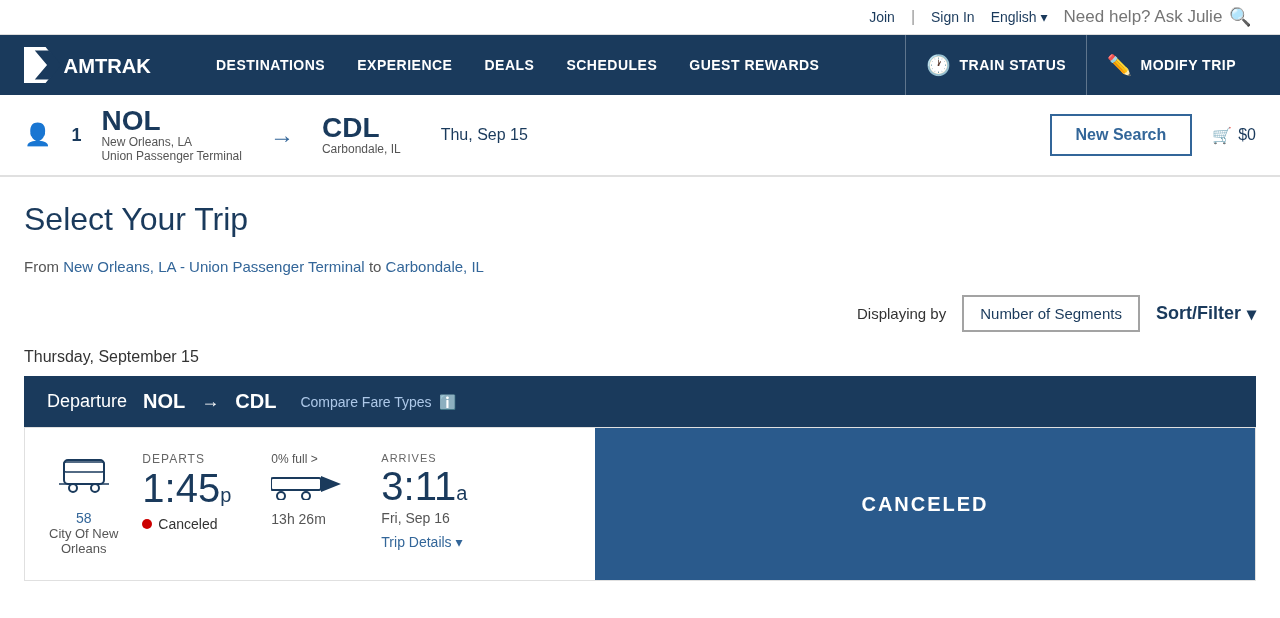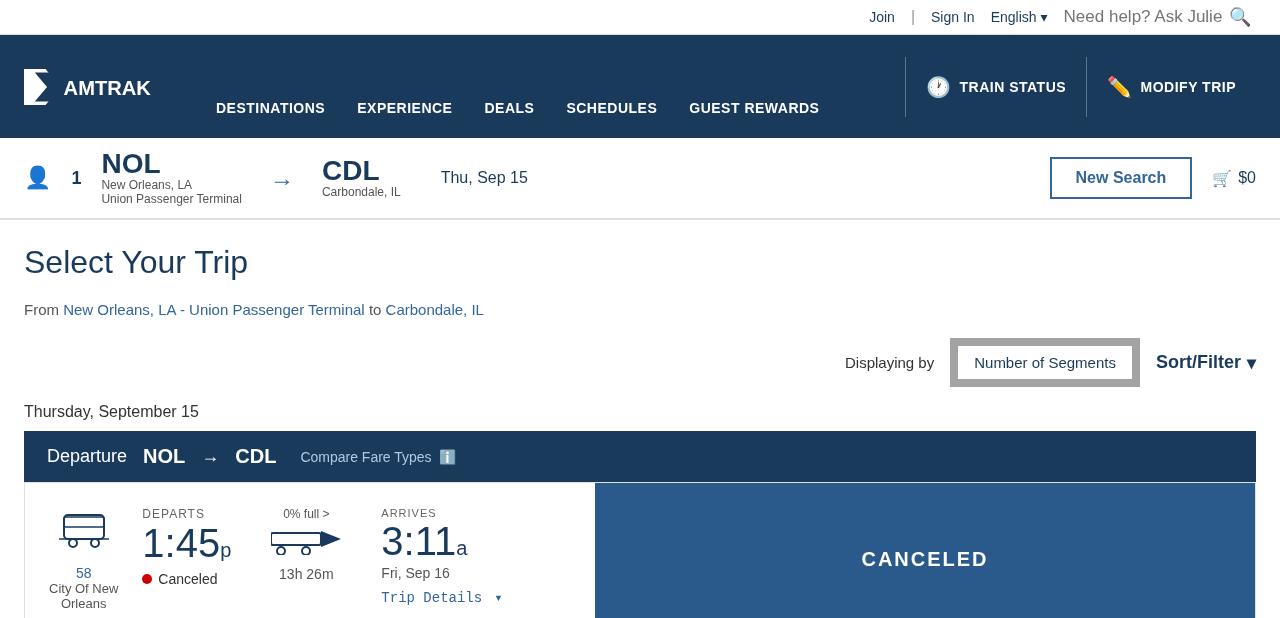--- a/index.html
+++ b/index.html
@@ -33,21 +33,21 @@
       background: #1a3a5c;
       display: flex;
       align-items: center;
       padding: 0 24px;
     }
     .logo {
       display: flex; align-items: center; margin-right: 32px;
     }
     .logo svg { height: 36px; }
     .nav-links {
-      display: flex; align-items: center; flex: 1; margin-top: 43px;
+      display: flex; align-items: center; flex: 1;
     }
     .nav-link {
       color: #fff; text-decoration: none; font-size: 14px; font-weight: bold;
       padding: 22px 16px; text-transform: uppercase; letter-spacing: 0.5px;
     }
     .nav-right {
       display: flex; align-items: center; gap: 0;
     }
     .nav-right-btn {
       display: flex; align-items: center; gap: 8px;
@@ -83,21 +83,21 @@
     .page-title { font-size: 32px; color: #1a3a5c; font-weight: normal; margin-bottom: 20px; }
     .from-to { font-size: 15px; color: #555; margin-bottom: 20px; }
     .from-to a { color: #336699; text-decoration: none; text-align: right; }
 
     .display-bar {
       display: flex; align-items: center; justify-content: flex-end;
       gap: 16px; margin-bottom: 16px;
     }
     .display-by-label { font-size: 15px; color: #333; }
     .segments-btn {
-      border: 8px solid #a3a3a3; background: #fff; color: #1a3a5c;
+      border: 2px solid #a3a3a3; background: #fff; color: #1a3a5c;
       padding: 8px 16px; font-size: 15px; cursor: pointer;
     }
     .sort-filter {
       display: flex; align-items: center; gap: 6px;
       font-size: 18px; color: #1a3a5c; cursor: pointer; font-weight: bold;
     }
 
     .date-header { font-size: 16px; color: #333; margin-bottom: 10px; }
 
     
@@ -133,29 +133,29 @@
       background: #fff;
     }
     .train-icon-area { text-align: center; }
     .train-number { font-size: 14px; color: #336699; margin-top: 4px; }
     .train-name { font-size: 13px; color: #555; text-align: center; }
     .departs-label { font-size: 12px; color: #666; text-transform: uppercase; letter-spacing: 1px; margin-bottom: 2px; }
     .depart-time { font-size: 40px; color: #1a3a5c; line-height: 1; font-weight: 300; }
     .time-suffix { font-size: 20px; }
     .canceled-badge { display: flex; align-items: center; gap: 6px; font-size: 14px; color: #333; margin-top: 8px; }
     .canceled-dot { width: 10px; height: 10px; background: #cc0000; border-radius: 50%; display: inline-block; }
-    .trip-middle { display: flex; flex-direction: column; align-items: center; justify-content: center; gap: 4px; padding: 0 16px; }
+    .trip-middle { display: flex; flex-direction: column; justify-content: center; gap: 4px; padding: 0 16px; }
     .capacity-label { font-size: 12px; color: #555; }
     .train-graphic { font-size: 28px; color: #1a3a5c; }
     .duration { font-size: 14px; color: #555; }
     .arrives-area {}
     .arrives-label { font-size: 11px; color: #666; text-transform: uppercase; letter-spacing: 1px; margin-bottom: 2px; }
     .arrive-time { font-size: 40px; color: #1a3a5c; line-height: 1; font-weight: 300; }
     .arrive-date { font-size: 14px; color: #555; margin-top: 4px; }
-    .trip-details-link { font-size: 14px; color: #336699; cursor: pointer; margin-top: 8px; display: flex; align-items: center; gap: 12px; font-family: Liberation Mono, monospace; }
+    .trip-details-link { font-size: 14px; color: #336699; cursor: pointer; margin-top: 8px; display: flex; align-items: center; gap: 4px; }
 
     .trip-right {
       flex: 1;
       background: #2a5a8c;
       display: flex;
       align-items: center;
       justify-content: center;
     }
     .canceled-label { color: #fff; font-size: 20px; font-weight: bold; letter-spacing: 2px; }
 

